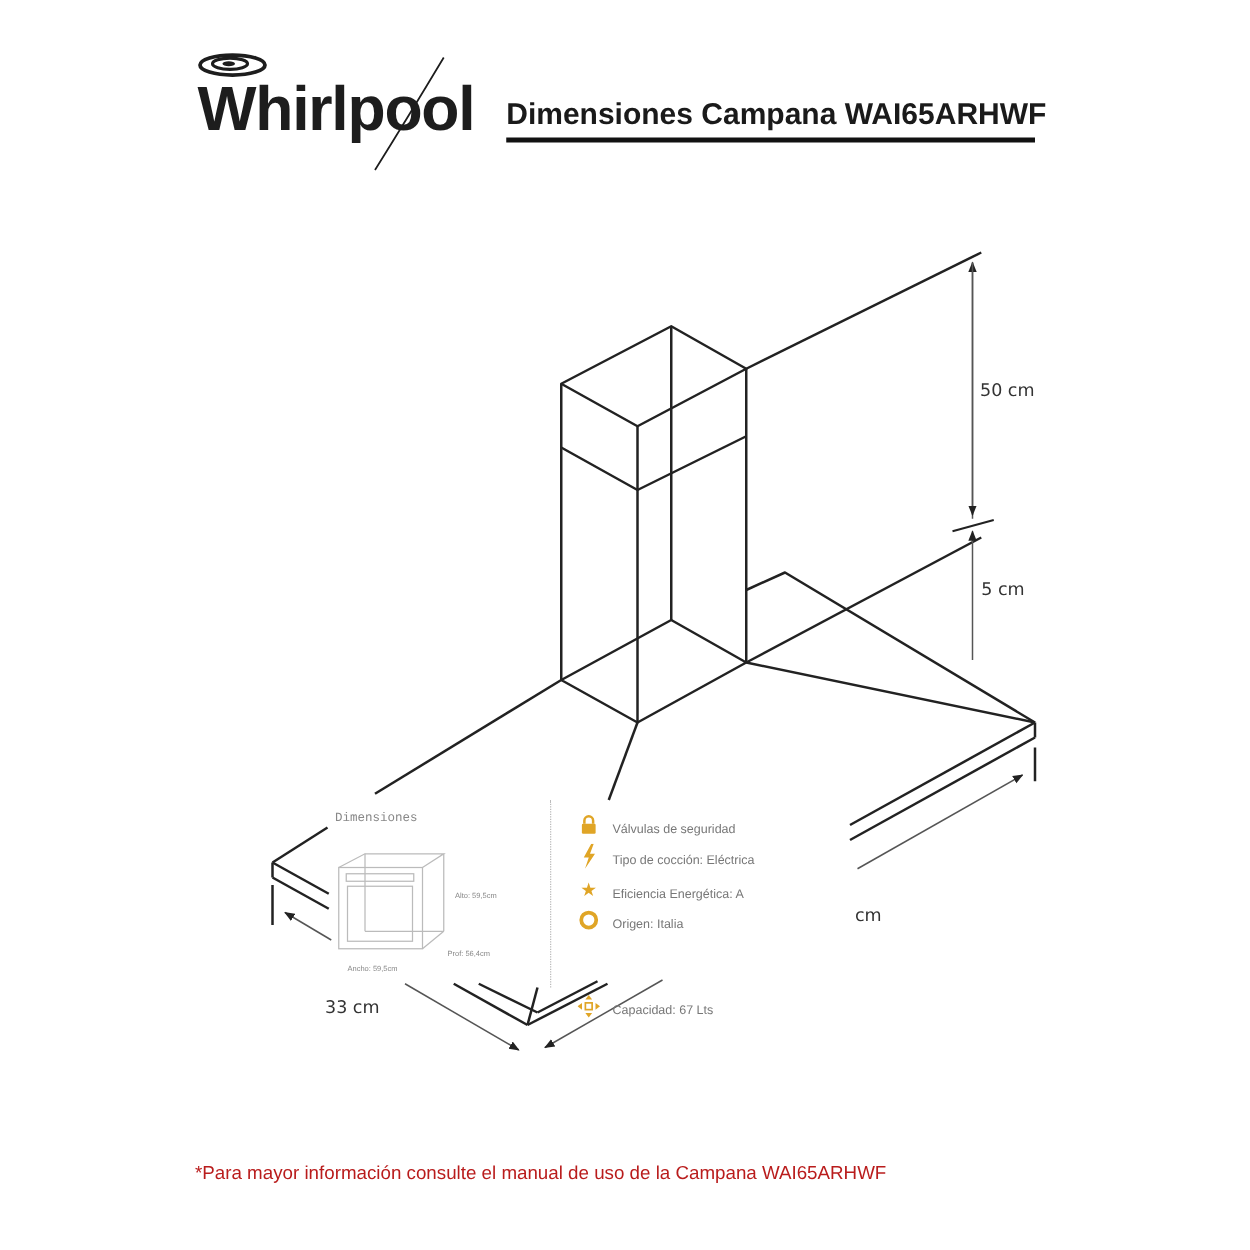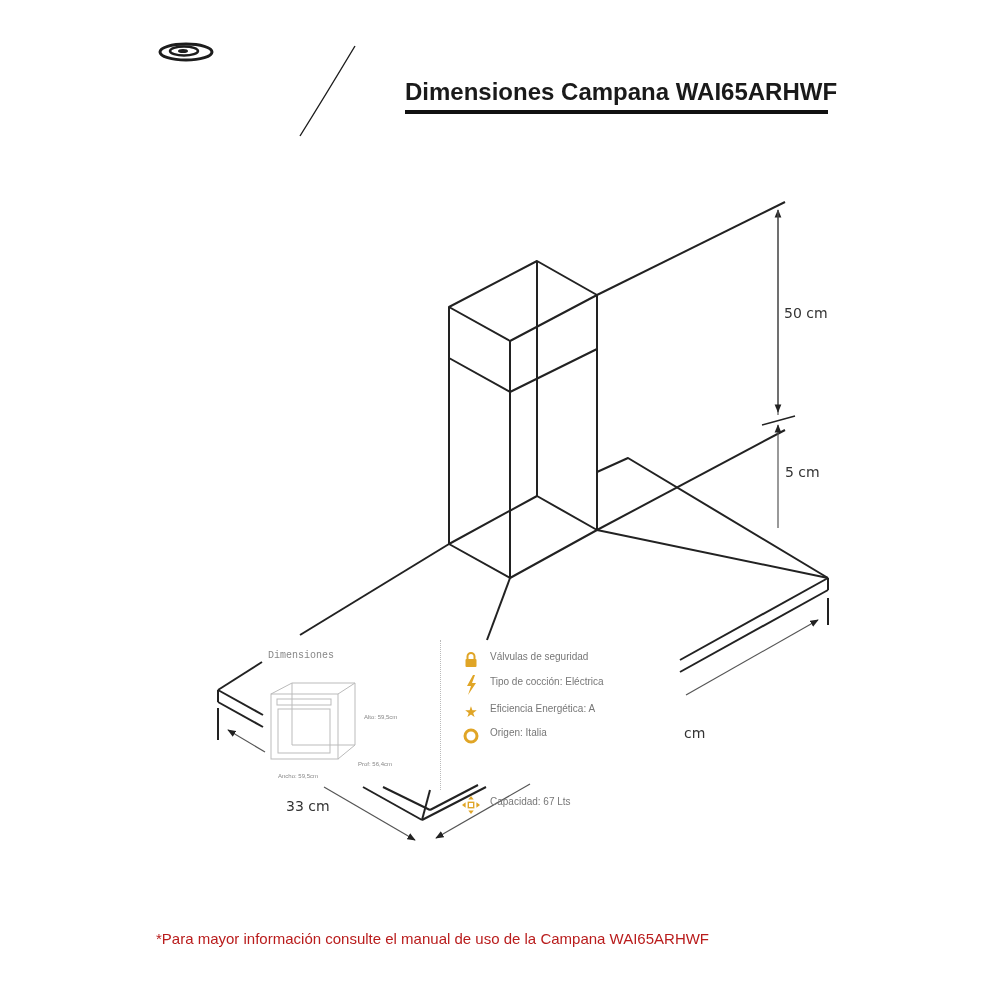--- a/index.html
+++ b/index.html
@@ -10,34 +10,35 @@
                letter-spacing: -1px; color: #1d1d1d; font-family: "Liberation Sans", sans-serif; }
   .logo-swirl { position: absolute; left: 6px; top: 4px; }
   .title { position: absolute; left: 405px; top: 78px; font-size: 24px; color: #1a1a1a;
            font-family: "Liberation Sans", sans-serif; white-space: nowrap; font-weight: bold; }
   .title-rule { position: absolute; left: 405px; top: 110px; width: 423px; height: 4px; background: #111; }
   svg.drawing { position: absolute; left: 0; top: 0; }
   .dim-label { position: absolute; font-size: 14px; color: #333; font-family: "DejaVu Sans", sans-serif; white-space: nowrap; }
   .panel-title { position: absolute; left: 268px; top: 650px; font-size: 10px; color: #888; font-family: Liberation Mono, monospace; }
   .panel-divider { position: absolute; left: 440px; top: 640px; width: 0; height: 150px; border-left: 1px dotted #bbb; }
   .small-label { position: absolute; font-size: 6px; color: #888; white-space: nowrap; }
-  .feature { position: absolute; left: 462px; height: 18px; display: flex; align-items: flex-start; }
+  .feature { position: absolute; left: 462px; height: 18px; display: flex; align-items: flex-end; }
   .feature .ic { width: 18px; height: 18px; display: flex; align-items: center; justify-content: center; }
   .feature .txt { margin-left: 10px; font-size: 10px; color: #777; white-space: nowrap; }
   .footer { position: absolute; left: 156px; top: 930px; font-size: 15px; color: #b91c1c; white-space: nowrap; }
 </style>
 </head>
 <body>
 
 <div class="logo">
   <svg class="logo-swirl" width="70" height="26" viewBox="0 0 70 26">
     <ellipse cx="30" cy="12" rx="26" ry="8" fill="none" stroke="#1d1d1d" stroke-width="3"></ellipse>
     <ellipse cx="28" cy="11" rx="14" ry="4.5" fill="none" stroke="#1d1d1d" stroke-width="2.5"></ellipse>
     <ellipse cx="27" cy="11" rx="5" ry="2" fill="#1d1d1d"></ellipse>
   </svg>
+  <div class="logo-word">Whirlpool</div>
   <svg style="position:absolute;left:0;top:0" width="240" height="110">
     <path d="M150 100 Q175 60 205 10" fill="none" stroke="#1d1d1d" stroke-width="1.4"></path>
   </svg>
 </div>
 
 <div class="title">Dimensiones Campana WAI65ARHWF</div>
 <div class="title-rule"></div>
 
 <svg class="drawing" width="1000" height="1000" viewBox="0 0 1000 1000">
   <defs>
@@ -102,21 +103,21 @@
     <line x1="355" y1="745" x2="338" y2="759"></line>
     <line x1="292" y1="683" x2="292" y2="745"></line>
     <line x1="292" y1="745" x2="355" y2="745"></line>
     <rect x="277" y="699" width="54" height="6"></rect>
     <rect x="278" y="709" width="52" height="44"></rect>
   </g>
 </svg>
 
 <div class="dim-label" style="left:784px;top:305px;">50 cm</div>
 <div class="dim-label" style="left:785px;top:464px;">5 cm</div>
-<div class="dim-label" style="left:286px;top:798px;">33 cm</div>
+<div class="dim-label" style="left:260px;top:798px;">33 cm</div>
 <div class="dim-label" style="left:684px;top:725px;">cm</div>
 
 <div class="panel-title">Dimensiones</div>
 <div class="panel-divider"></div>
 <div class="small-label" style="left:364px;top:714px;">Alto: 59,5cm</div>
 <div class="small-label" style="left:358px;top:761px;">Prof: 56,4cm</div>
 <div class="small-label" style="left:278px;top:773px;">Ancho: 59,5cm</div>
 
 <div class="feature" style="top:651px;">
   <span class="ic">

